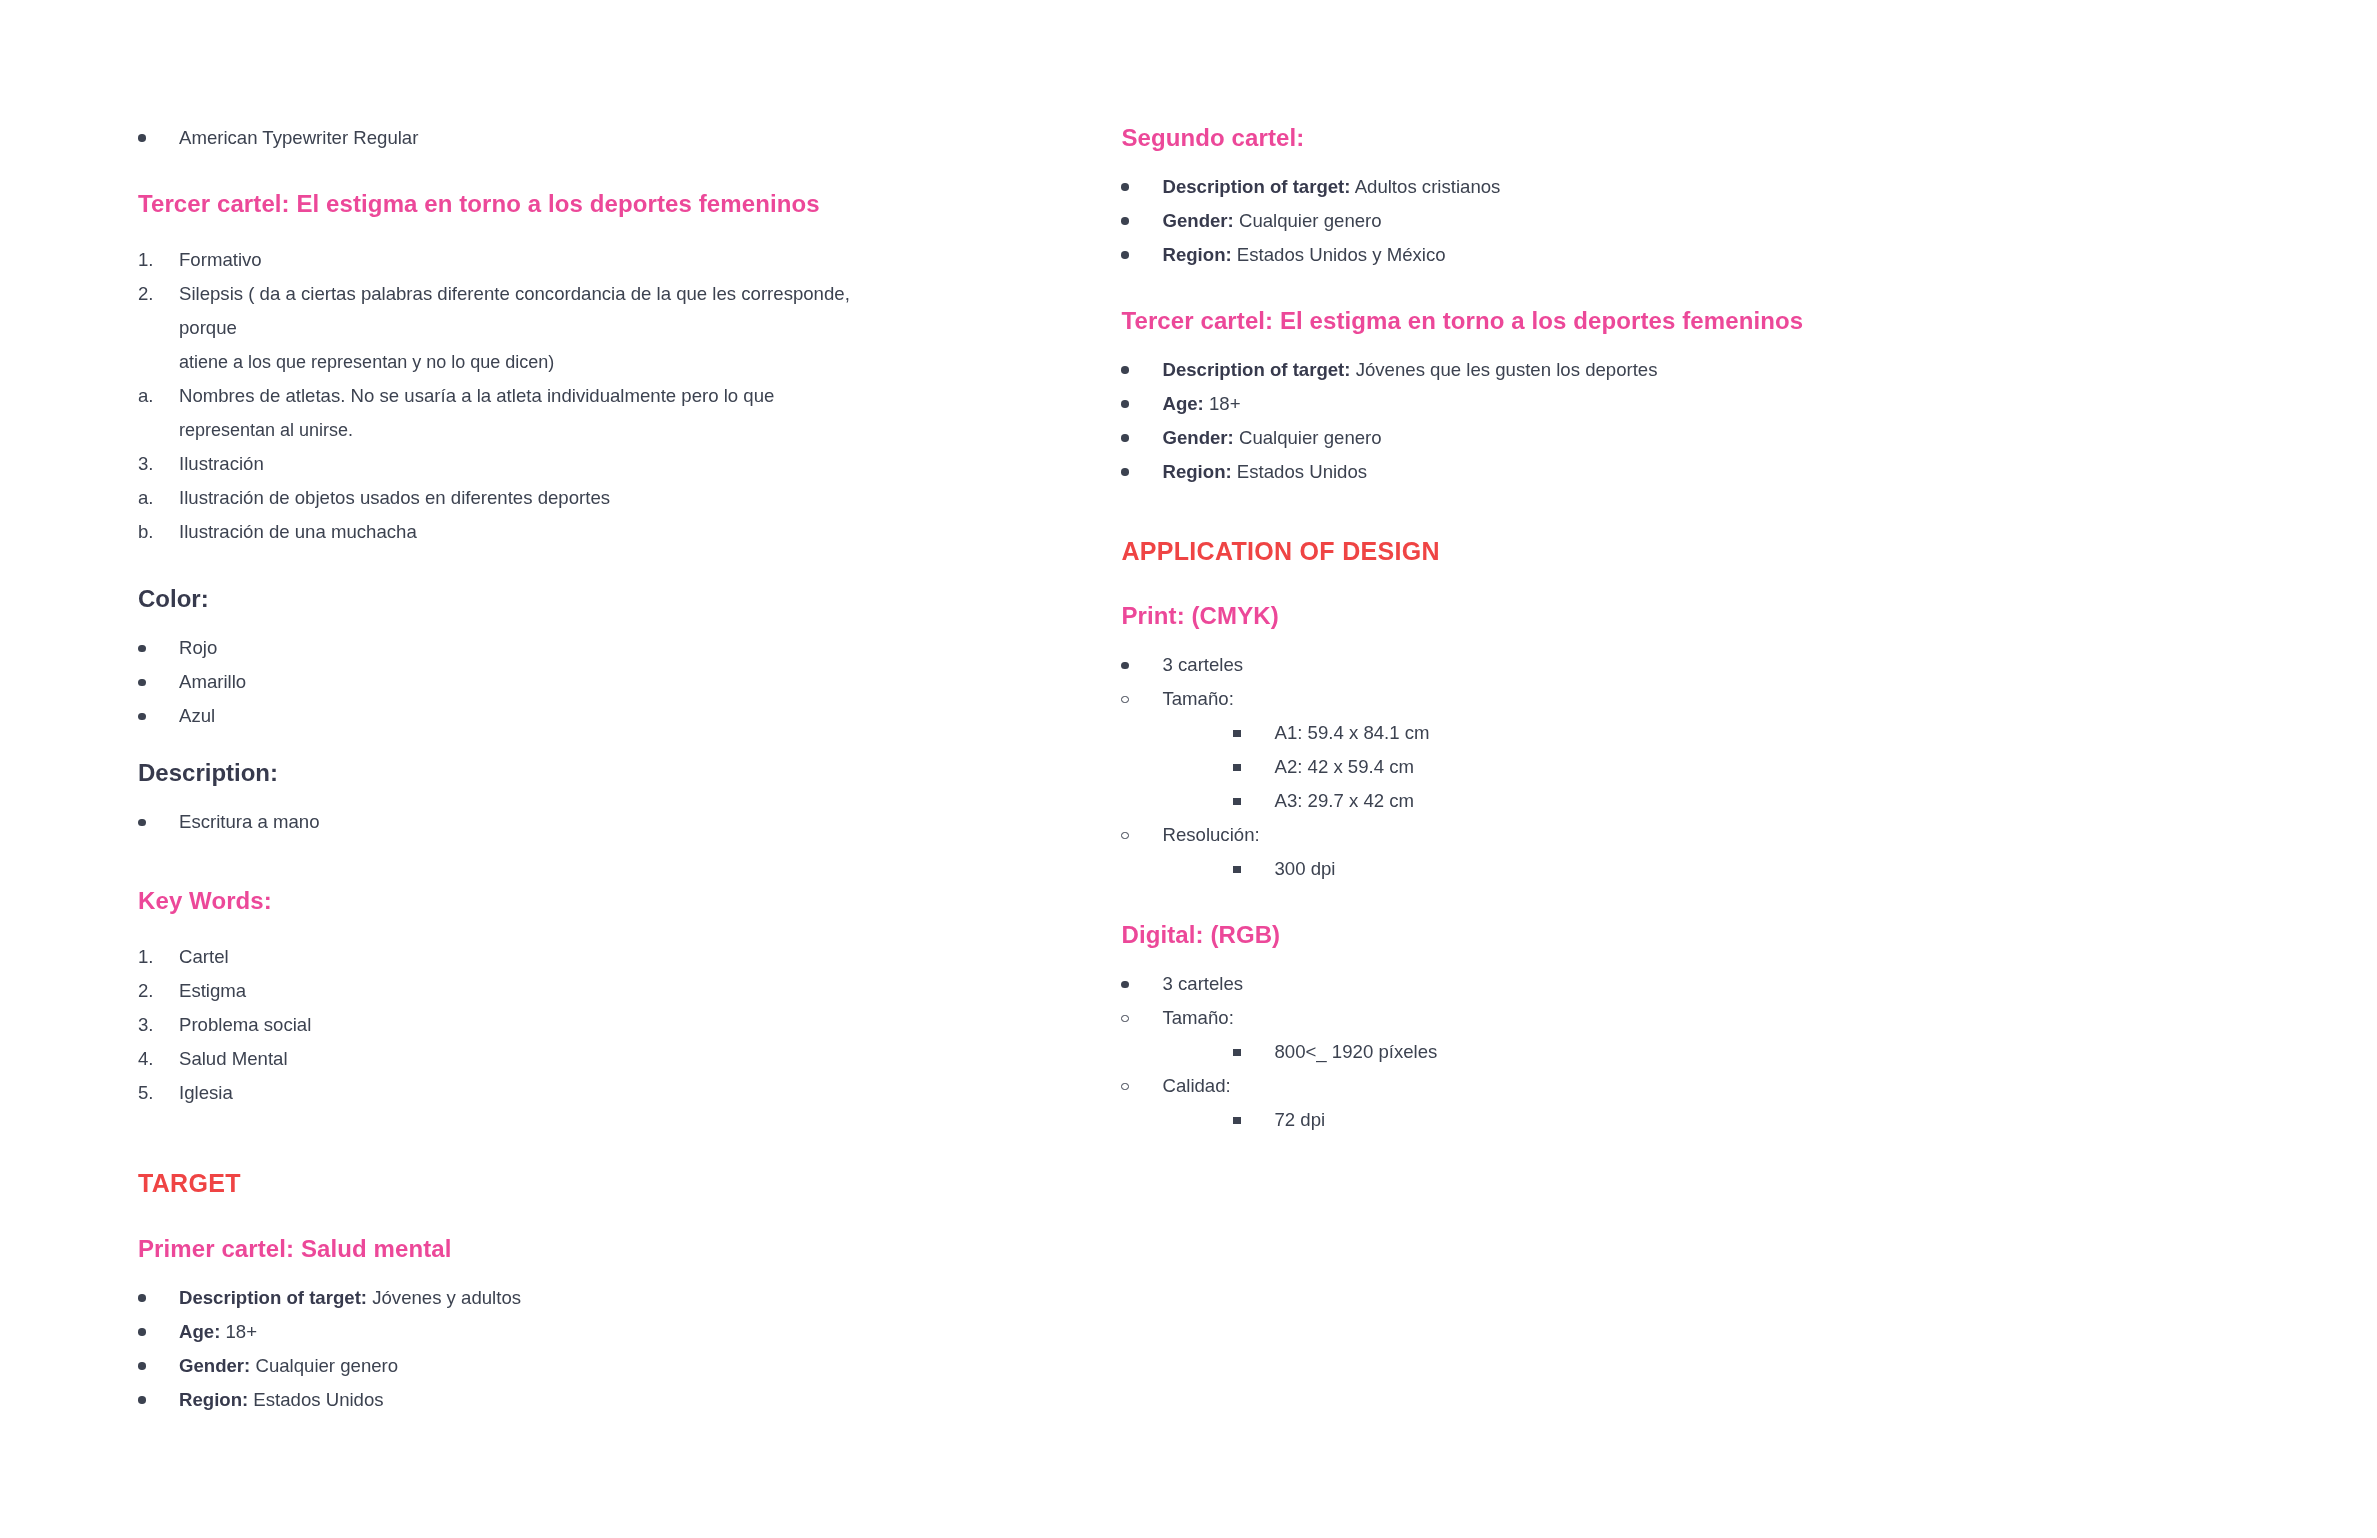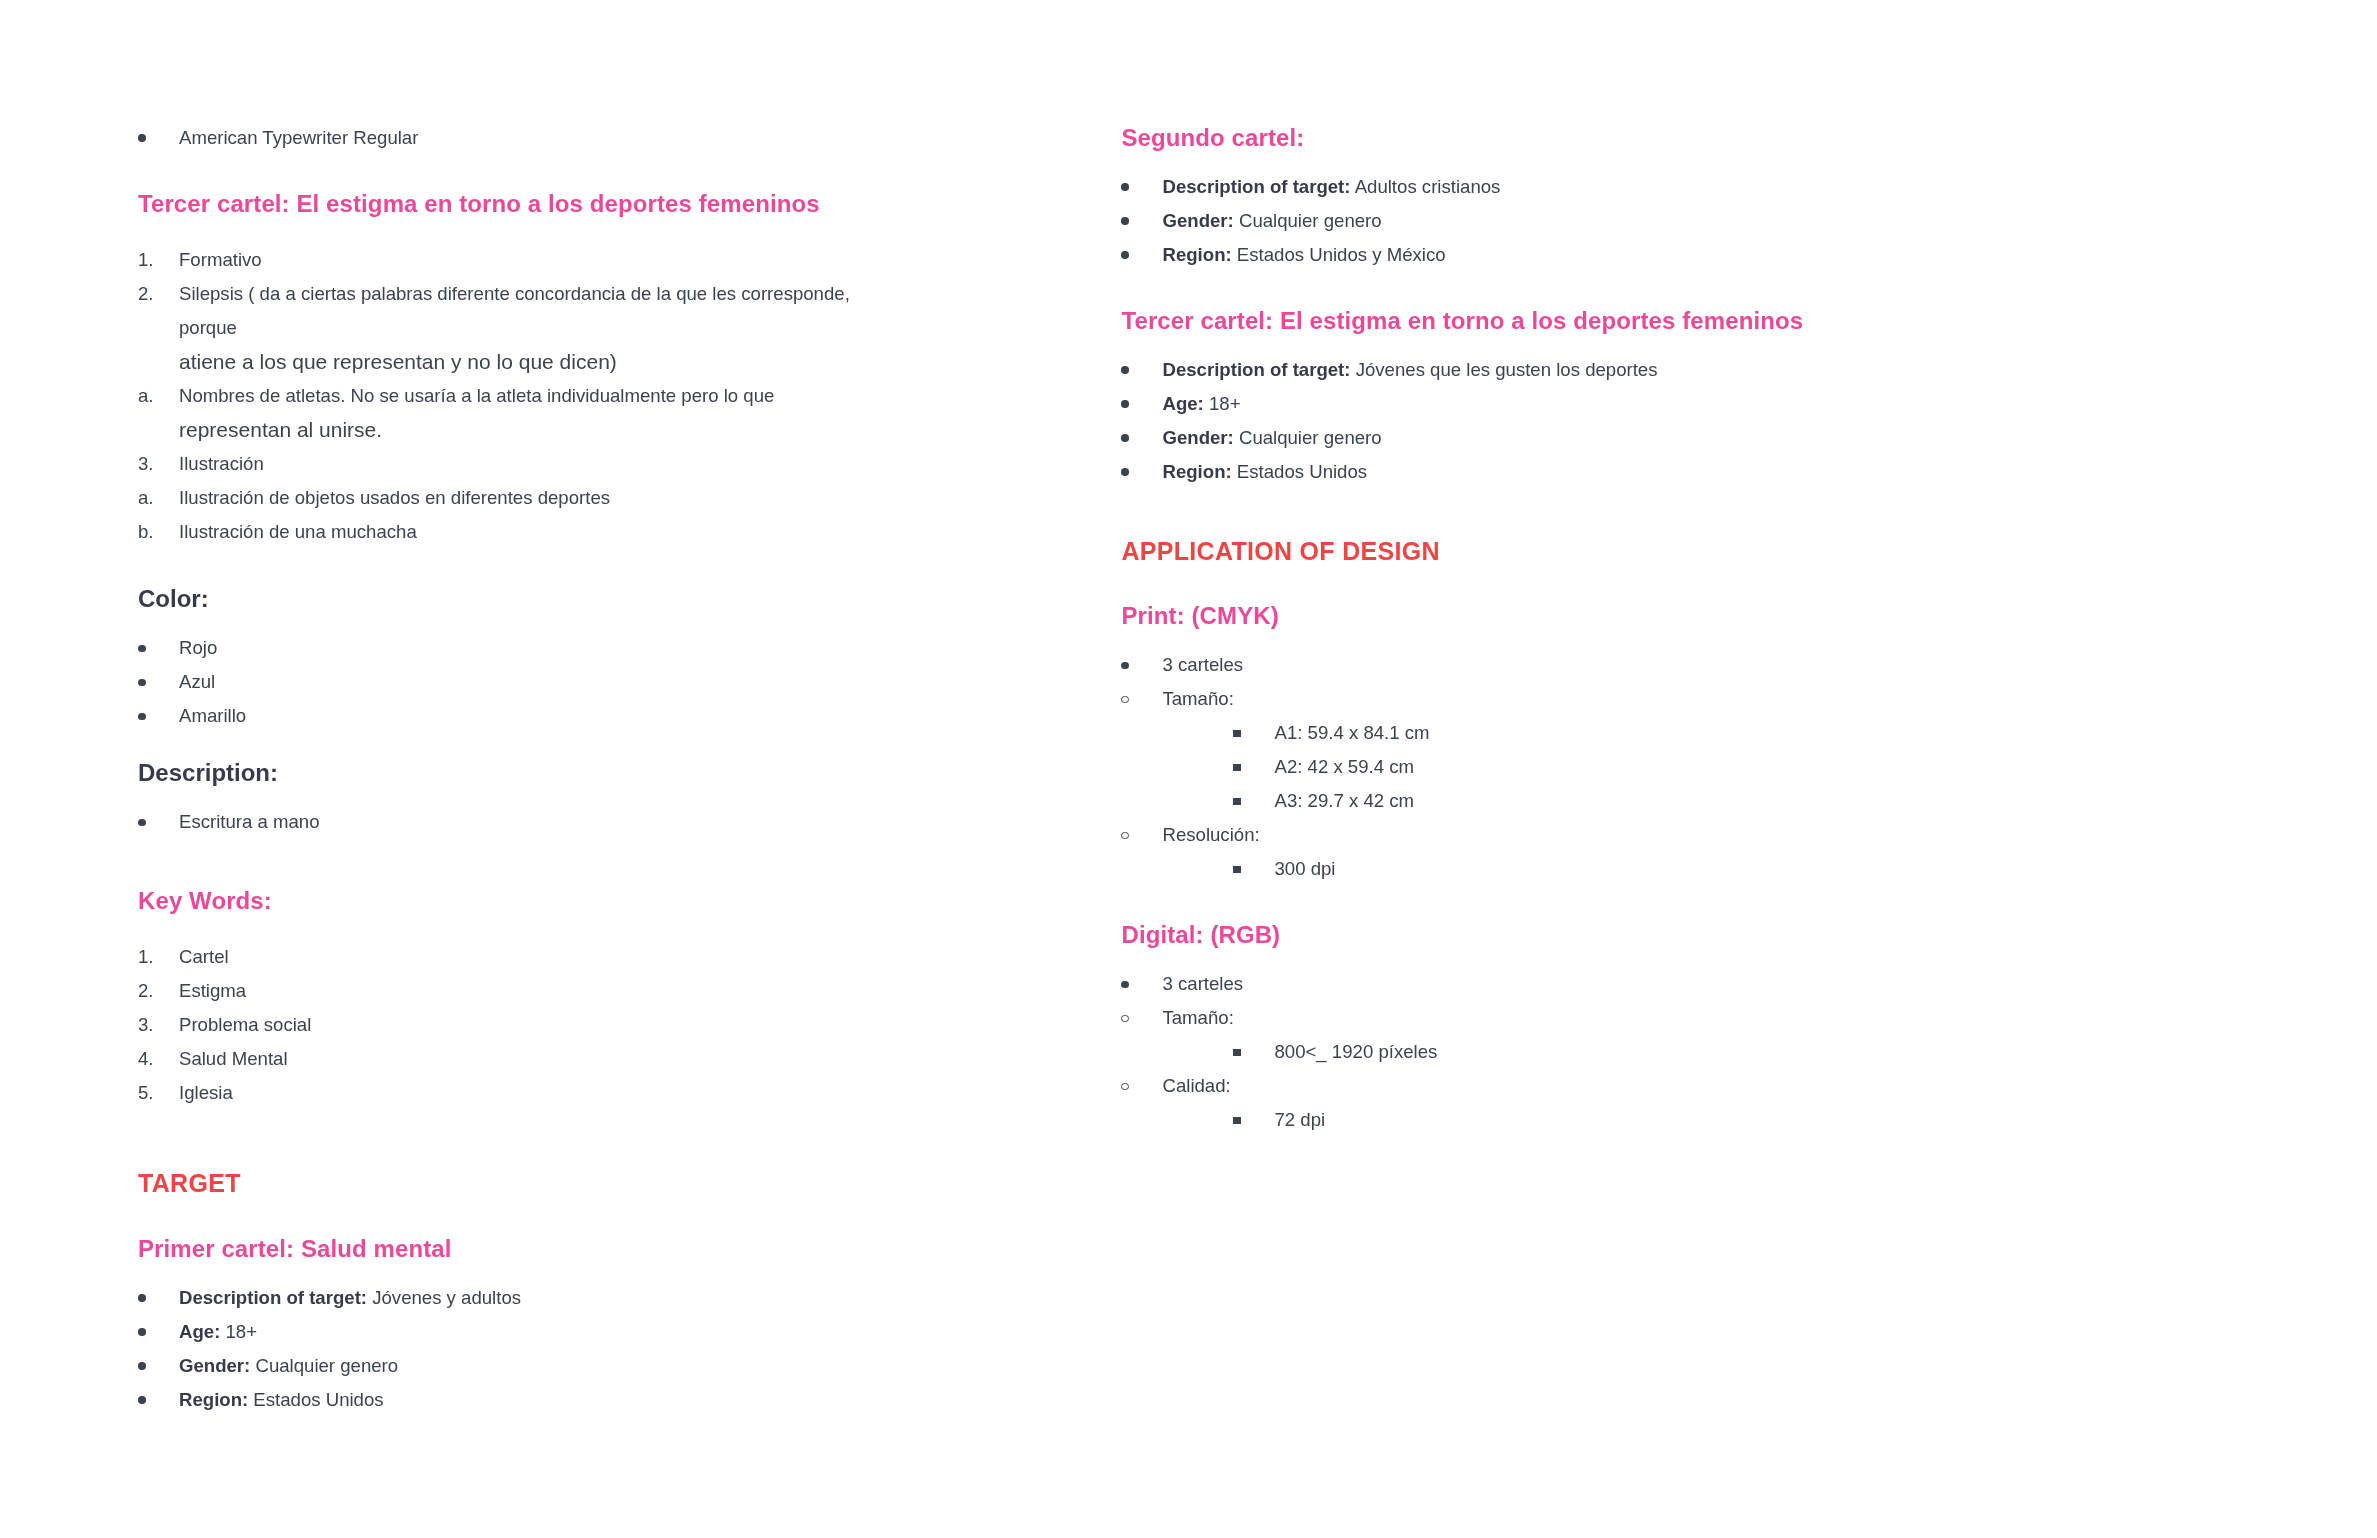--- a/index.html
+++ b/index.html
@@ -137,21 +137,21 @@
     color: #373a4d;
   }
 
   
   .nest-1 { margin-left: 0px; }
   .nest-2 { margin-left: 58px; }
   .nest-3 { margin-left: 54px; }
 
   .wrapline {
     padding-left: 41px;
-    font-size: 21px;
+    font-size: 18px;
     line-height: 34px;
     color: #3c4250;
   }
   .sp-s  { height: 17px; }
   .sp-m  { height: 24px; }
   .sp-l  { height: 34px; }
   .sp-xl { height: 47px; }
   .sp-xxl{ height: 58px; }
 </style>
 </head>
@@ -210,25 +210,25 @@
 
       <div class="sp-s"></div>
 
       <ul class="lvl">
         <li class="item">
           <span class="marker bullet-disc"></span>
           <span class="item-text">Rojo</span>
         </li>
         <li class="item">
           <span class="marker bullet-disc"></span>
+          <span class="item-text">Amarillo</span>
+        </li>
+        <li class="item">
+          <span class="marker bullet-disc"></span>
           <span class="item-text">Azul</span>
-        </li>
-        <li class="item">
-          <span class="marker bullet-disc"></span>
-          <span class="item-text">Amarillo</span>
         </li>
       </ul>
 
       <div class="sp-m"></div>
 
       <p class="label-bold">Description:</p>
 
       <div class="sp-s"></div>
 
       <ul class="lvl">

